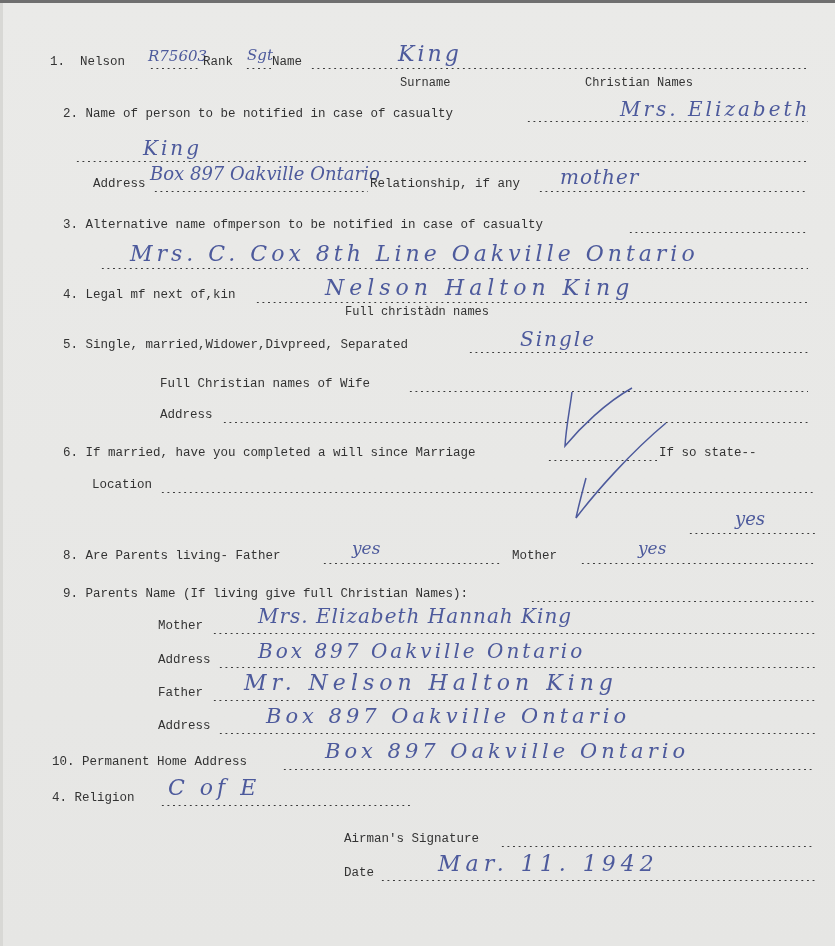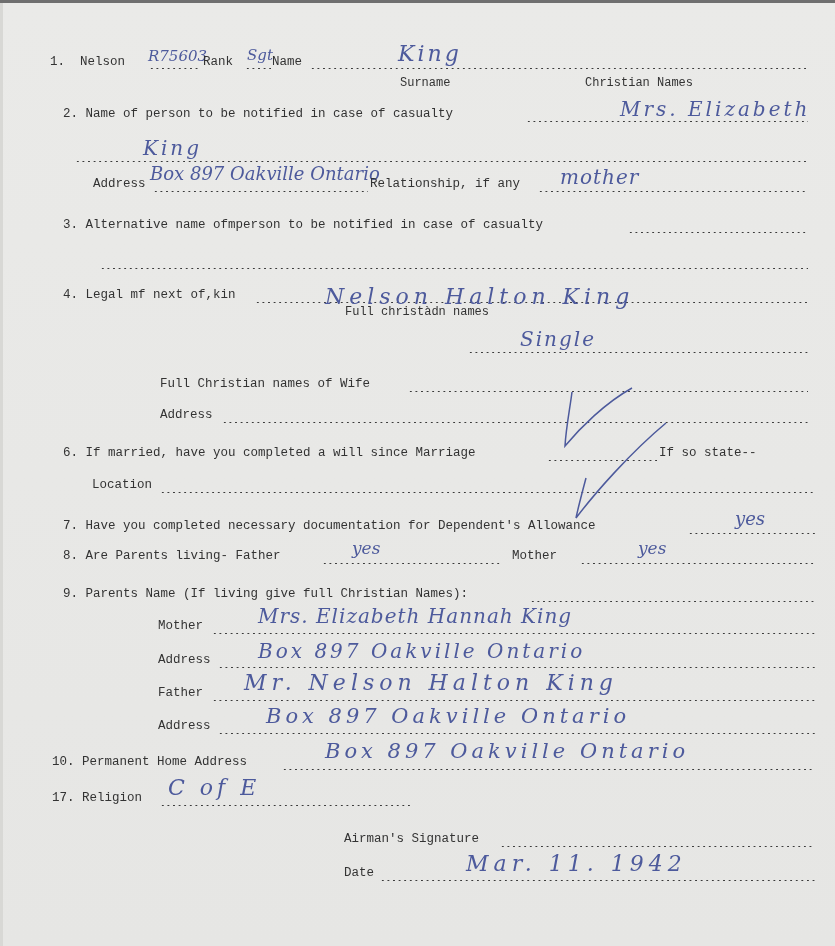--- a/index.html
+++ b/index.html
@@ -63,47 +63,48 @@
   <div class="row" style="left:93px;top:174px;">Address</div>
   <div class="dots" style="left:153px;top:187px;width:215px;"></div>
   <div class="hw" style="left:150px;top:160px;font-size:18px;letter-spacing:0;">Box 897 Oakville Ontario</div>
   <div class="row" style="left:370px;top:174px;">Relationship, if any</div>
   <div class="dots" style="left:538px;top:187px;width:270px;"></div>
   <div class="hw" style="left:560px;top:162px;font-size:20px;letter-spacing:1px;">mother</div>
 
   <div class="row" style="left:63px;top:215px;">3. Alternative name ofmperson to be notified in case of casualty</div>
   <div class="dots" style="left:628px;top:228px;width:180px;"></div>
   <div class="dots" style="left:100px;top:264px;width:708px;"></div>
+  <div class="hw" style="left:130px;top:238px;font-size:22px;letter-spacing:4px;">Mrs. C. Cox  8th Line Oakville Ontario</div>
 
   <div class="row" style="left:63px;top:285px;">4. Legal mf next of,kin</div>
   <div class="dots" style="left:255px;top:298px;width:553px;"></div>
-  <div class="hw" style="left:325px;top:272px;font-size:22px;letter-spacing:5px;margin-top:9px;">Nelson Halton King</div>
+  <div class="hw" style="left:325px;top:272px;font-size:22px;letter-spacing:5px;">Nelson Halton King</div>
   <div class="sub" style="left:345px;top:302px;">Full christàdn names</div>
 
+  <div class="row" style="left:63px;top:335px;">5. Single, married,Widower,Divpreed, Separated</div>
   <div class="dots" style="left:468px;top:348px;width:340px;"></div>
   <div class="hw" style="left:520px;top:324px;font-size:20px;letter-spacing:2px;">Single</div>
   <div class="row" style="left:160px;top:374px;">Full Christian names of Wife</div>
   <div class="dots" style="left:408px;top:387px;width:400px;"></div>
   <div class="row" style="left:160px;top:405px;">Address</div>
   <div class="dots" style="left:222px;top:418px;width:586px;"></div>
 
   <div class="row" style="left:63px;top:443px;">6. If married, have you completed a will since Marriage</div>
   <div class="dots" style="left:547px;top:456px;width:110px;"></div>
   <div class="row" style="left:659px;top:443px;">If so state--</div>
   <div class="row" style="left:92px;top:475px;">Location</div>
   <div class="dots" style="left:160px;top:488px;width:655px;"></div>
 
   <svg class="check" style="left:560px;top:385px;" width="80" height="60">
     <path d="M12 4 C10 20 6 40 5 58 C20 40 45 15 72 0" stroke="#4d5a9c" stroke-width="1.5" fill="none"></path>
   </svg>
   <svg class="check" style="left:570px;top:420px;" width="100" height="100">
     <path d="M16 55 C12 70 8 85 6 95 C25 70 60 30 96 0" stroke="#4d5a9c" stroke-width="1.5" fill="none"></path>
   </svg>
 
-  <div class="row" style="left:63px;top:516px;">7. Have you completed necessary documentation for Dependent's Allowance</div>
   <div class="dots" style="left:688px;top:529px;width:127px;"></div>
   <div class="hw" style="left:735px;top:505px;font-size:18px;letter-spacing:0;">yes</div>
 
   <div class="row" style="left:63px;top:546px;">8. Are Parents living- Father</div>
   <div class="dots" style="left:322px;top:559px;width:178px;"></div>
   <div class="hw" style="left:352px;top:535px;font-size:17px;letter-spacing:0;">yes</div>
   <div class="row" style="left:512px;top:546px;">Mother</div>
   <div class="dots" style="left:580px;top:559px;width:235px;"></div>
   <div class="hw" style="left:638px;top:535px;font-size:17px;letter-spacing:0;">yes</div>
 
@@ -119,22 +120,22 @@
   <div class="dots" style="left:212px;top:696px;width:603px;"></div>
   <div class="hw" style="left:244px;top:667px;font-size:22px;letter-spacing:5px;">Mr. Nelson  Halton  King</div>
   <div class="row" style="left:158px;top:716px;">Address</div>
   <div class="dots" style="left:218px;top:729px;width:597px;"></div>
   <div class="hw" style="left:266px;top:701px;font-size:21px;letter-spacing:4px;">Box 897  Oakville  Ontario</div>
 
   <div class="row" style="left:52px;top:752px;">10. Permanent Home Address</div>
   <div class="dots" style="left:282px;top:765px;width:533px;"></div>
   <div class="hw" style="left:325px;top:736px;font-size:21px;letter-spacing:4px;">Box 897  Oakville Ontario</div>
 
-  <div class="row" style="left:52px;top:788px;">17. Religion</div>
+  <div class="row" style="left:52px;top:788px;">4. Religion</div>
   <div class="dots" style="left:160px;top:801px;width:250px;"></div>
   <div class="hw" style="left:168px;top:772px;font-size:22px;letter-spacing:4px;">C of E</div>
 
   <div class="row" style="left:344px;top:829px;">Airman's Signature</div>
   <div class="dots" style="left:500px;top:842px;width:315px;"></div>
   <div class="row" style="left:344px;top:863px;">Date</div>
   <div class="dots" style="left:380px;top:876px;width:435px;"></div>
-  <div class="hw" style="left:438px;top:848px;font-size:22px;letter-spacing:5px;margin-left:28px;">Mar. 11.  1942</div>
+  <div class="hw" style="left:438px;top:848px;font-size:22px;letter-spacing:5px;">Mar. 11.  1942</div>
 </div>
 
 </body></html>

